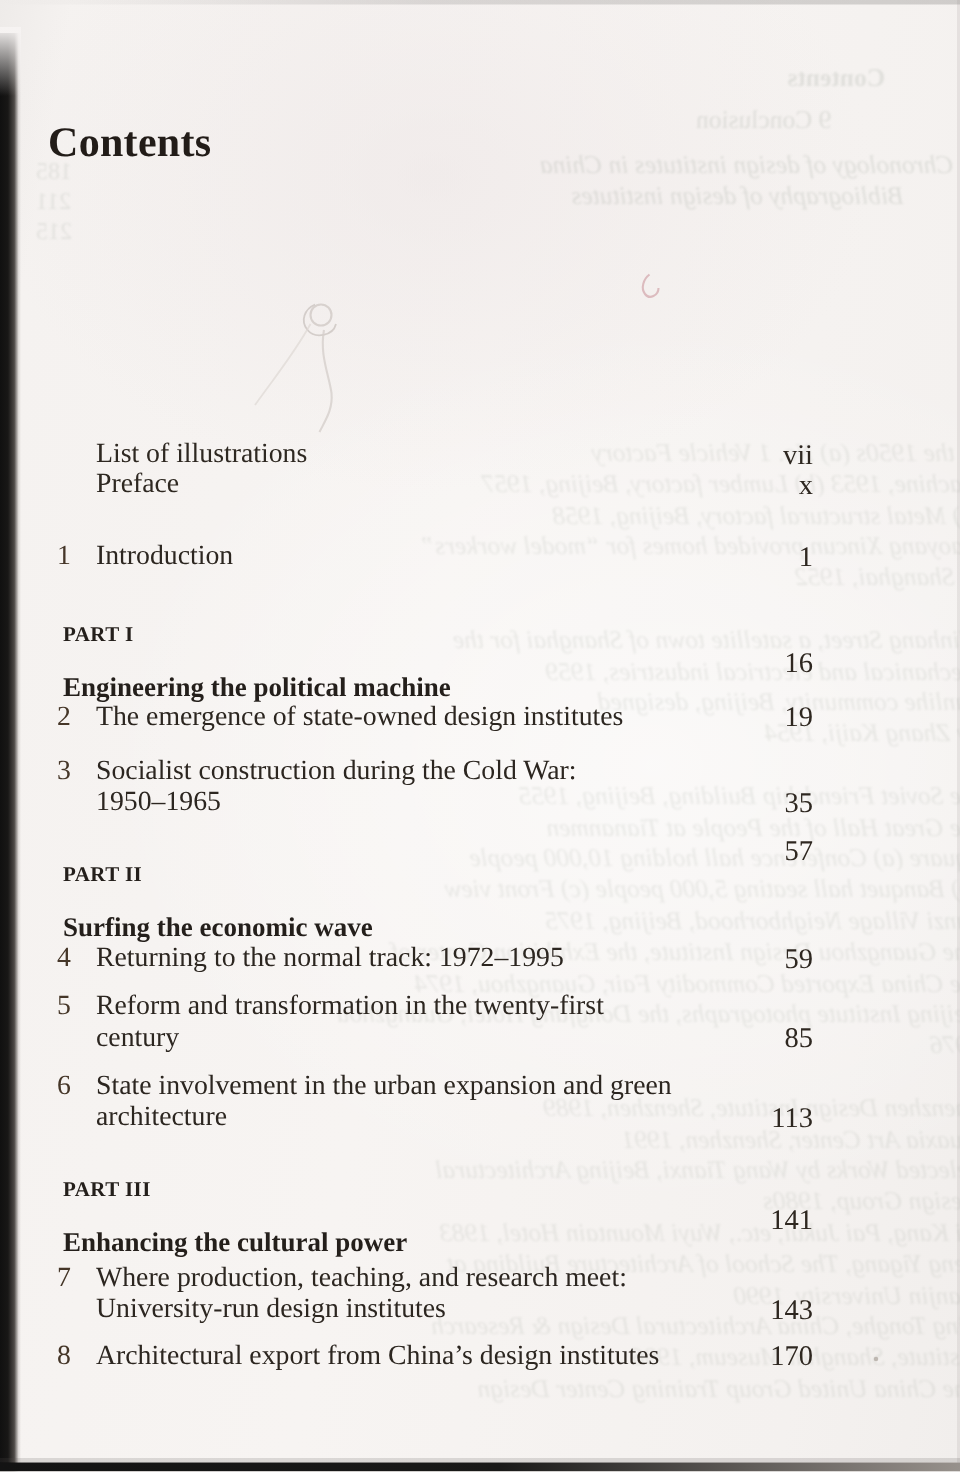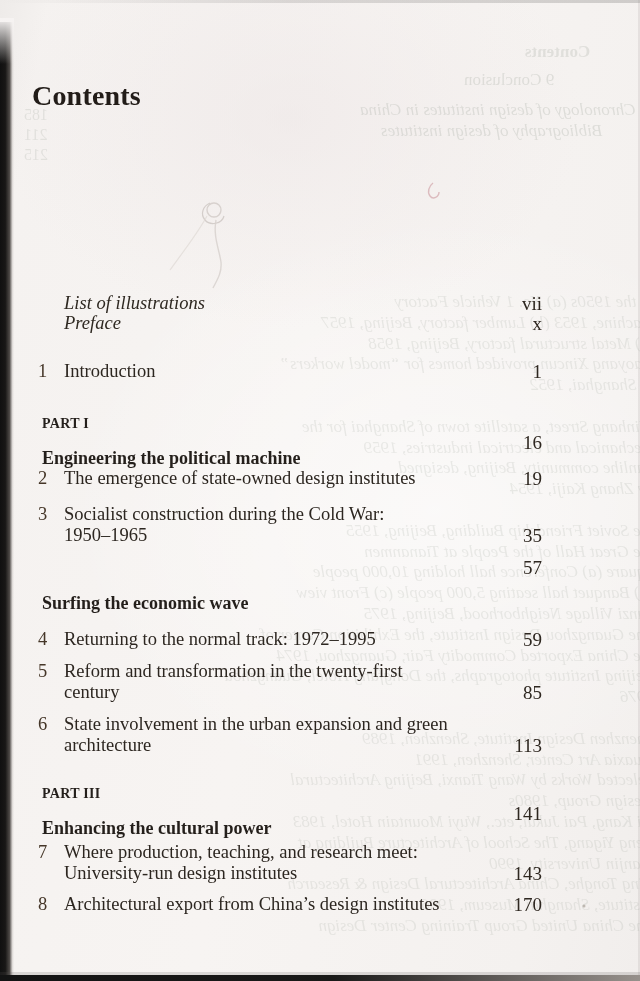--- a/index.html
+++ b/index.html
@@ -37,21 +37,21 @@
   .bt-n2{top:126px;left:24px;font-size:16px;opacity:.18;}
   .bt-n3{top:146px;left:24px;font-size:16px;opacity:.18;}
   .bleed-body{position:absolute;top:292px;left:88px;right:-14px;height:648px;
     transform:scaleX(-1);color:#879084;opacity:.15;filter:blur(.7px);
     font:italic 17px/20.8px "Liberation Serif",serif;white-space:nowrap;overflow:hidden;}
   .bleed-body div{height:20.8px;}
 
   
   .title{position:absolute;left:32px;top:80px;margin:0;
     font-size:28px;font-weight:bold;color:#221c18;letter-spacing:.2px;}
-  .fm{position:absolute;left:64px;font-size:18.5px;font-style:italic;color:#2e2821;}
+  .fm{position:absolute;left:64px;font-size:18.5px;color:#2e2821;}
   .chnum{position:absolute;left:38px;font-size:18.5px;color:#453628;}
   .chtext{position:absolute;left:64px;font-size:18.5px;color:#2c2620;white-space:nowrap;}
   .part{position:absolute;left:42px;}
   .part .plabel{font-size:14px;font-weight:bold;color:#241f1b;letter-spacing:.3px;line-height:15px;}
   .part .ptitle{font-size:18px;font-weight:bold;color:#241f1b;line-height:19px;margin-top:18px;white-space:nowrap;}
   .pagenum{position:absolute;right:98px;font-size:19px;color:#2e2720;}
 
   
   .y294{top:293px}.y314{top:313px}
   .y362{top:361px}
@@ -151,20 +151,21 @@
   <div class="chnum y469">2</div>
   <div class="chtext y469">The emergence of state-owned design institutes</div>
   <div class="pagenum y469">19</div>
 
   <div class="chnum y505">3</div>
   <div class="chtext y505">Socialist construction during the Cold War:</div>
   <div class="chtext y526">1950–1965</div>
   <div class="pagenum y526">35</div>
 
   <div class="part part2">
+    <div class="plabel">PART II</div>
     <div class="ptitle">Surfing the economic wave</div>
   </div>
   <div class="pagenum y593">57</div>
 
   <div class="chnum y630">4</div>
   <div class="chtext y630">Returning to the normal track: 1972–1995</div>
   <div class="pagenum y630">59</div>
 
   <div class="chnum y662">5</div>
   <div class="chtext y662">Reform and transformation in the twenty-first</div>

